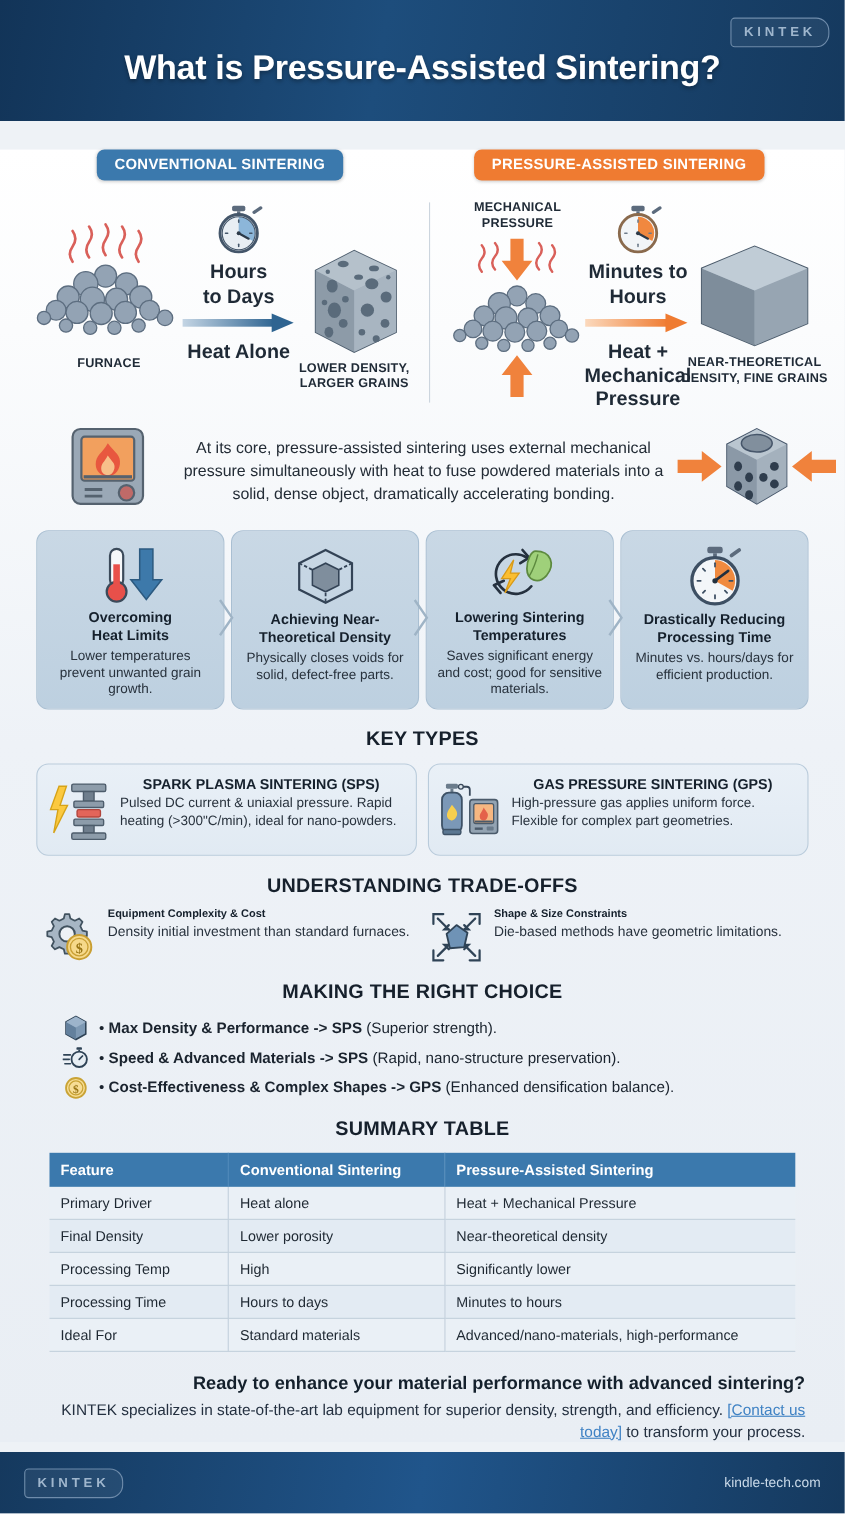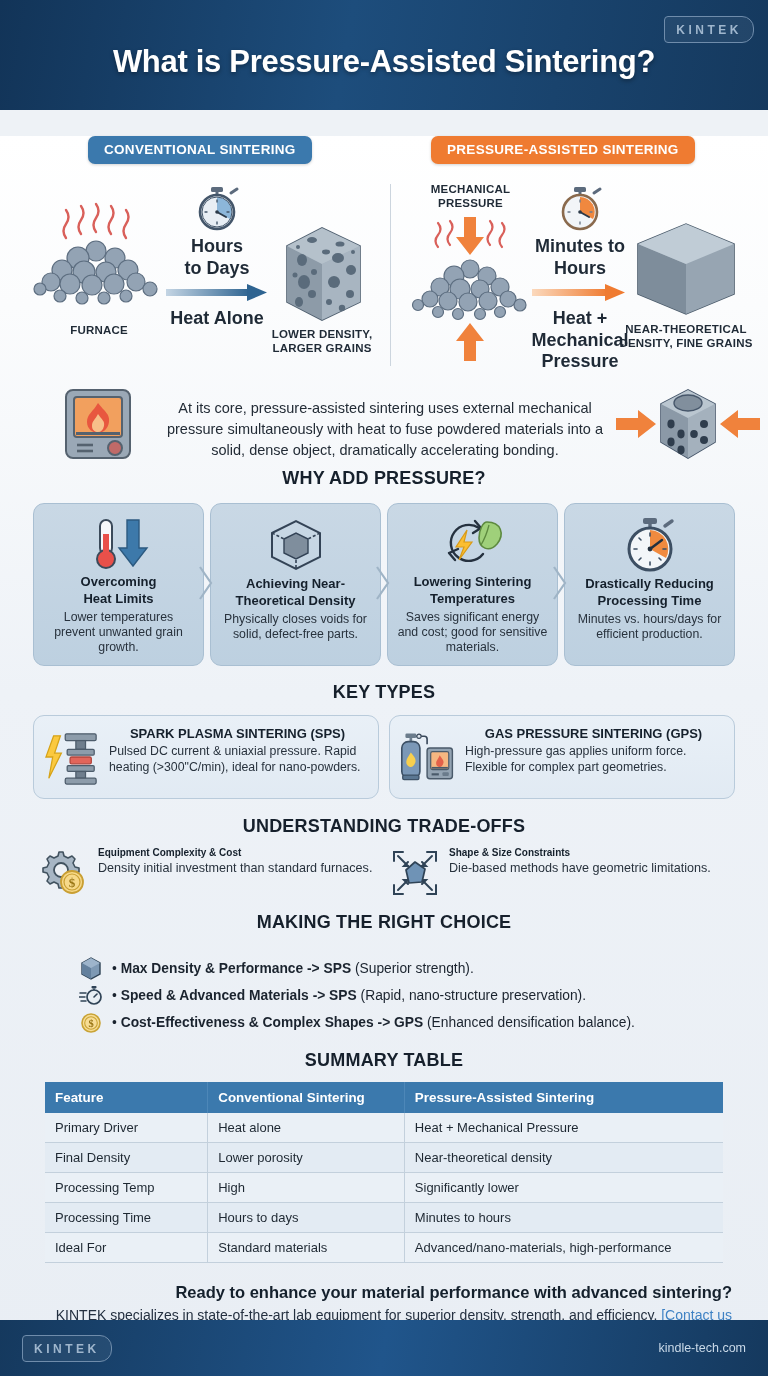--- a/index.html
+++ b/index.html
@@ -139,21 +139,21 @@
   .kt-p { font-size: 12.3px; color: #28323d; line-height: 1.27; margin-top: 2px; }
 
   
   .to-row { display: flex; padding: 0 40px; margin-top: 10px; gap: 14px; }
   .to-item { flex: 1; display: flex; align-items: flex-start; gap: 10px; }
   .to-ico { flex: 0 0 auto; width: 48px; display:flex; justify-content:center; padding-top:2px;}
   .to-h { font-size: 10px; font-weight: bold; color: #15202c; line-height:1.2; }
   .to-p { font-size: 12.6px; color: #28323d; line-height: 1.28; margin-top:1px; }
 
   
-  .choice-list { margin-top: 22px; padding-left: 78px; }
+  .choice-list { margin-top: 9px; padding-left: 56px; }
   .choice-row { display: flex; align-items: center; gap: 8px; height: 27px; }
   .choice-ico { width: 26px; display:flex; justify-content:center; }
   .choice-txt { font-size: 13.8px; color: #1a232e; }
   .choice-txt b { font-weight: bold; }
 
   
   .tbl-wrap { padding: 0 45px; margin-top: 11px; }
   table { width: 100%; border-collapse: collapse; font-size: 13px; }
   thead th {
     background: #3b79ad; color: #fff; text-align: left;
@@ -409,21 +409,20 @@
           <ellipse cx="57" cy="60" rx="3.6" ry="4.4"></ellipse>
         <ellipse cx="67" cy="52" rx="3.6" ry="4.4"></ellipse>
           <ellipse cx="67" cy="68" rx="3.6" ry="4.4"></ellipse>
         <ellipse cx="90" cy="42" rx="4" ry="4"></ellipse>
           <ellipse cx="90" cy="58" rx="4" ry="4"></ellipse>
         <ellipse cx="80" cy="52" rx="3.8" ry="4"></ellipse>
       </g>
     </svg>
   </div>
 
-  <div class="sec-title">WHY ADD PRESSURE?</div>
   <div class="why-row">
 
     <div class="why-card">
       <div class="ico">
         <svg width="72" height="56" viewBox="0 0 72 56">
           <rect x="17" y="4" width="12" height="34" rx="6" fill="#f6f8fa" stroke="#3b4a5a" stroke-width="2"></rect>
           <circle cx="23" cy="43" r="9" fill="#e8504a" stroke="#3b4a5a" stroke-width="2"></circle>
           <rect x="20" y="18" width="6" height="22" fill="#e8504a"></rect>
           <polygon points="44,4 56,4 56,32 64,32 50,50 36,32 44,32" fill="#3d79aa" stroke="#2c5a80" stroke-width="1.4"></polygon>
         </svg>

